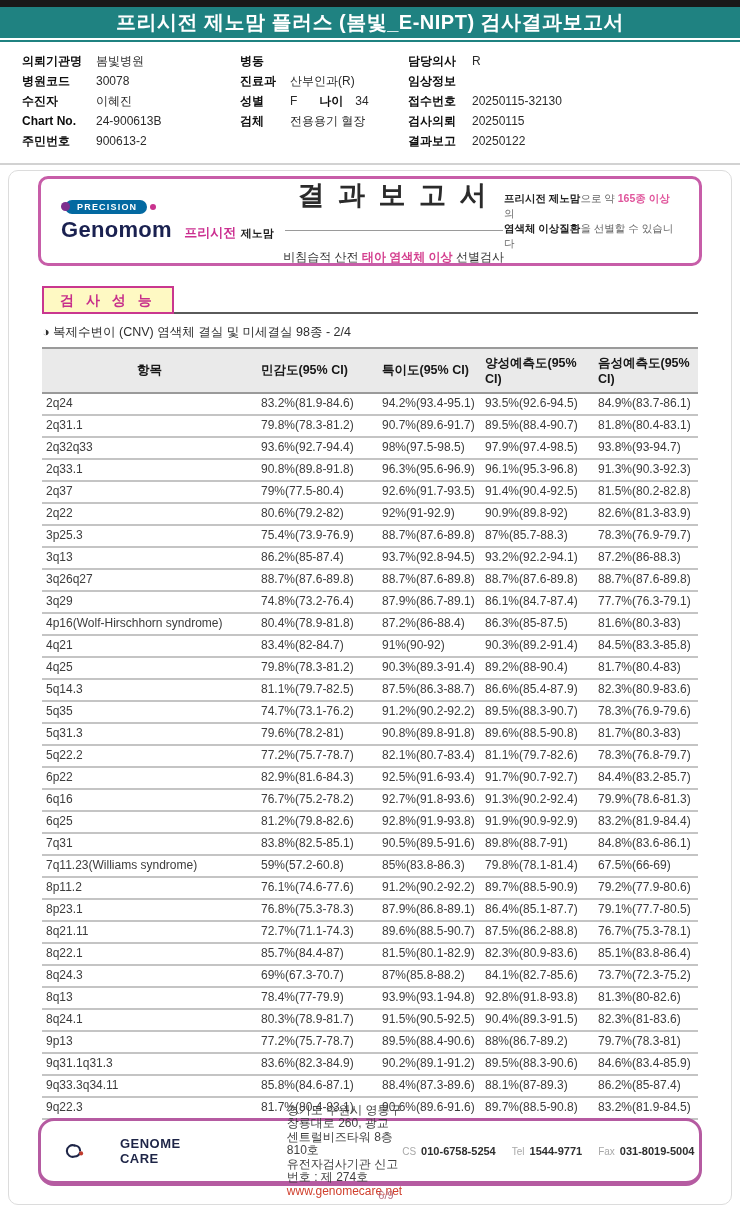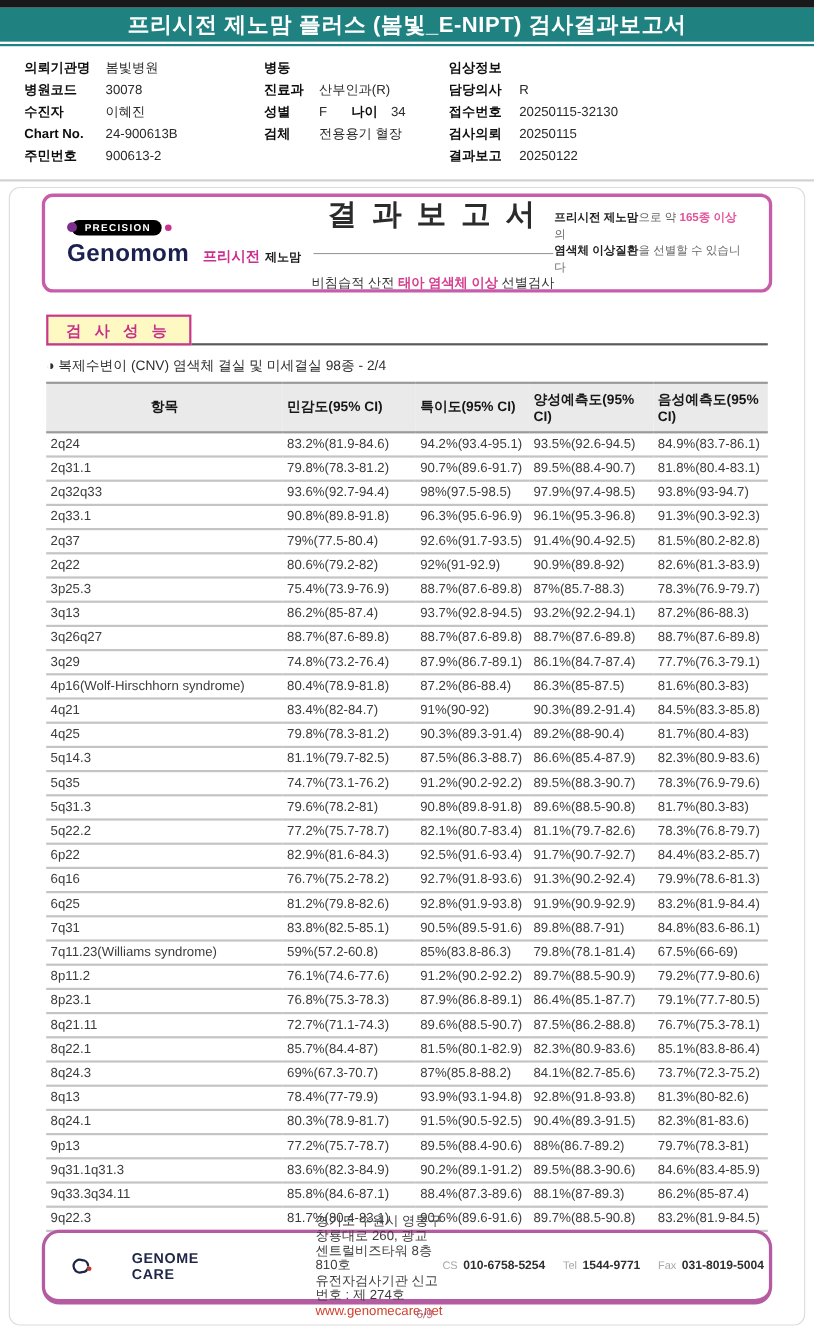--- a/index.html
+++ b/index.html
@@ -29,21 +29,21 @@
   .info-row .val{color:#2a2a2a;}
   
   .page-frame{position:absolute;left:8px;right:8px;top:170px;bottom:3px;
     border:1px solid #dcdcdc;border-radius:10px;pointer-events:none;}
   
   .result-box{margin:11px 38px 0;border:3px solid #c75da8;border-radius:10px;height:90px;
     display:flex;align-items:center;padding:0 20px;box-sizing:border-box;background:#fff;position:relative;}
   .brand-block{width:226px;}
   .badge-row{display:flex;align-items:center;}
   .badge-dot-l{width:9px;height:9px;border-radius:50%;background:#7d2f8e;margin-right:-5px;position:relative;z-index:1;}
-  .badge{background:#000000;color:#fff;font-size:9px;font-weight:bold;letter-spacing:1.2px;
+  .badge{background:#0369a1;color:#fff;font-size:9px;font-weight:bold;letter-spacing:1.2px;
     padding:2px 10px 2px 12px;border-radius:9px;text-align:right;}
   .badge-dot-r{width:6px;height:6px;border-radius:50%;background:#c9328e;margin-left:3px;}
   .brand-line{margin-top:3px;white-space:nowrap;}
   .genomom{font-size:22px;font-weight:bold;color:#1a2150;letter-spacing:0.3px;}
   .brand-kr-accent{font-size:13px;font-weight:bold;color:#cb2f90;margin-left:8px;}
   .brand-kr{font-size:11px;font-weight:bold;color:#1c1c1c;margin-left:0;}
   .center-block{flex:1;display:flex;flex-direction:column;align-items:center;gap:12px;}
   .report-title{font-size:27px;font-weight:bold;color:#2b2b2b;letter-spacing:3px;}
   .title-rule{width:218px;height:1px;background:#9a9a9a;margin:5px 0 6px;}
   .report-subtitle{font-size:12px;color:#333;white-space:nowrap;}
@@ -125,26 +125,26 @@
         <span class="lbl lbl2">나이</span>
         <span class="val">34</span>
       </div>
       <div class="info-row">
         <span class="lbl">검체</span>
         <span class="val">전용용기 혈장</span>
       </div>
     </div>
   <div class="info-col c3">
       <div class="info-row">
+        <span class="lbl">담당의사</span>
+        <span class="val">R</span>
+      </div>
+      <div class="info-row">
         <span class="lbl">임상정보</span>
         <span class="val"></span>
-      </div>
-      <div class="info-row">
-        <span class="lbl">담당의사</span>
-        <span class="val">R</span>
       </div>
       <div class="info-row">
         <span class="lbl">접수번호</span>
         <span class="val">20250115-32130</span>
       </div>
       <div class="info-row">
         <span class="lbl">검사의뢰</span>
         <span class="val">20250115</span>
       </div>
       <div class="info-row">

